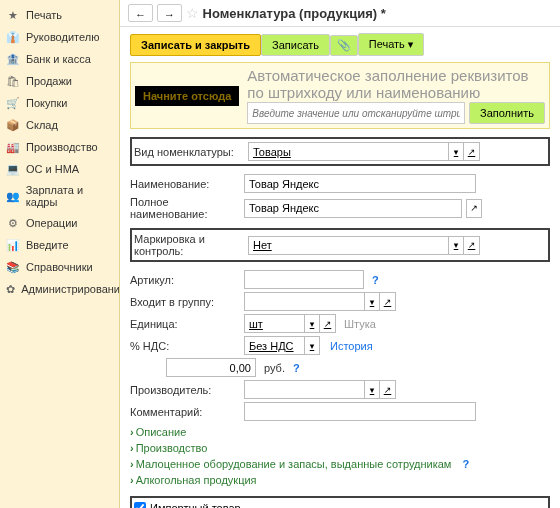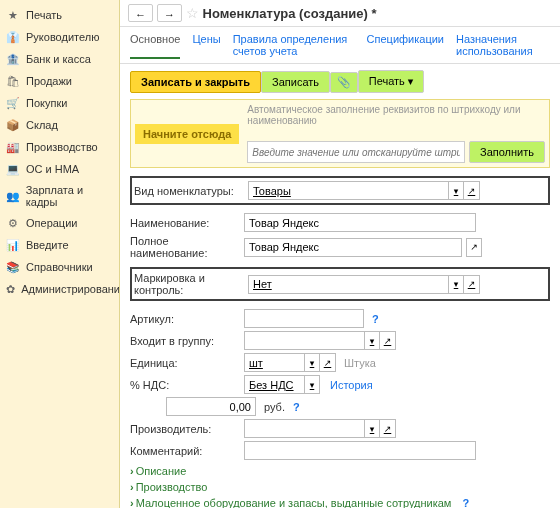--- a/index.html
+++ b/index.html
@@ -14,23 +14,23 @@
 .star{color:#ccc;font-size:14px;}
 .tabs{display:flex;gap:12px;padding:4px 10px;border-bottom:1px solid #ddd;}
 .tab{color:#1a73e8;cursor:pointer;padding:2px 0;font-size:11px;}
 .tab.active{color:#555;border-bottom:2px solid #2e7d32;}
 .action-bar{display:flex;gap:0;padding:6px 10px;align-items:flex-end;}
 .btn-primary{background:#ffd633;border:1px solid #d4a800;padding:4px 10px;font-weight:bold;font-size:11px;cursor:pointer;border-radius:2px;}
 .btn{background:#bef264;border:1px solid #ccc;padding:4px 10px;cursor:pointer;font-size:11px;border-radius:2px;}
 .btn-icon{padding:3px 6px;}
 .content{flex:1;overflow-y:auto;padding:0 10px 10px;}
 .start-row{display:flex;align-items:center;gap:8px;margin-bottom:6px;background:#fffbe0;border:1px solid #e8d97a;padding:4px;}
-.start-label{background:#fde047;color:#8a6d00;font-weight:bold;padding:4px 8px;font-size:11px;}
+.start-label{background:#000000;color:#8a6d00;font-weight:bold;padding:4px 8px;font-size:11px;}
 .start-body{flex:1;}
-.hint{color:#999;font-size:10px;margin-bottom:15px;}
+.hint{color:#999;font-size:15px;margin-bottom:1px;}
 .start-input-row{display:flex;gap:4px;}
 .start-input{flex:1;border:1px solid #ccc;padding:2px 4px;color:#aaa;font-style:italic;font-size:10px;}
 .frow{display:flex;align-items:center;margin:3px 0;gap:4px;}
 .flabel{width:110px;color:#333;font-size:11px;}
 .finput{border:1px solid #bbb;padding:2px 4px;font-size:11px;height:19px;}
 .fsel{display:flex;text-decoration:underline;}
 .fsel .finput{border-right:none;}
 .sel-btn{border:1px solid #bbb;background:#fff;width:16px;height:19px;font-size:9px;cursor:pointer;padding:0;}
 .sel-btn+.sel-btn{border-left:none;}
 .box{border:2px solid #404040;padding:2px;margin:8px 0;}
@@ -100,29 +100,22 @@
       <span class="sb-icon">✿</span>
       <span>Администрирование</span>
     </div>
   </div>
 
 <div class="main">
   <div class="toolbar">
     <button class="t-btn">←</button>
     <button class="t-btn">→</button>
     <span class="star">☆</span>
-    <span class="title">Номенклатура (создание) *</span>
-  </div>
-  <div class="tabs" id="tabs">
-      <span class="tab active">Основное</span>
-      <span class="tab">Цены</span>
-      <span class="tab">Правила определения счетов учета</span>
-      <span class="tab">Спецификации</span>
-      <span class="tab">Назначения использования</span>
-    </div>
+    <span class="title">Номенклатура (продукция) *</span>
+  </div>
   <div class="action-bar">
     <button class="btn-primary">Записать и закрыть</button>
     <button class="btn">Записать</button>
     <button class="btn btn-icon">📎</button>
     <button class="btn"><span>Печать</span> ▾</button>
   </div>
   <div class="content">
 
     <div class="start-row">
       <div class="start-label">Начните отсюда</div>

